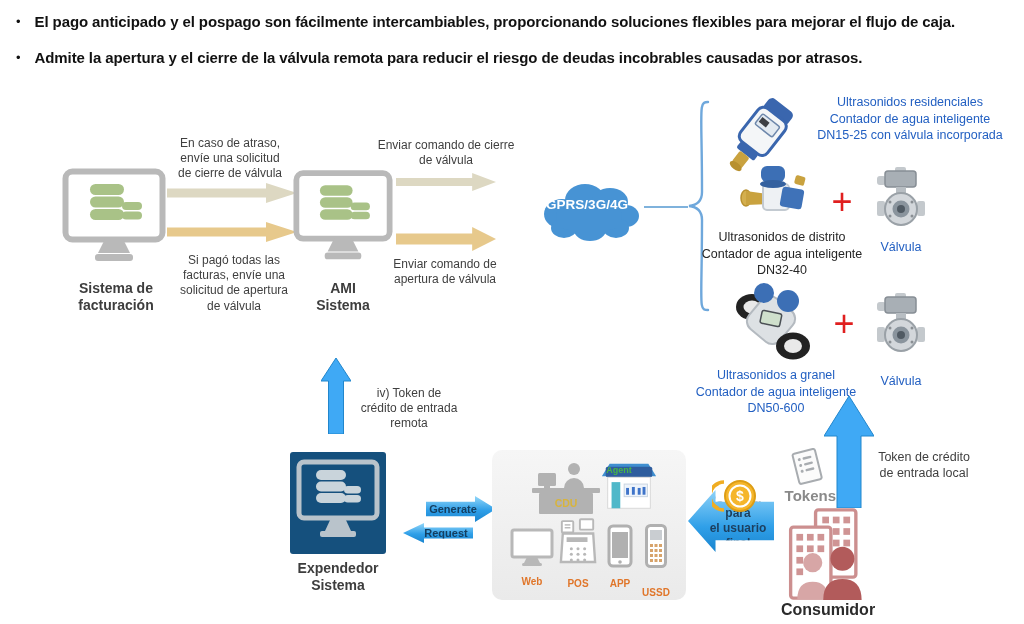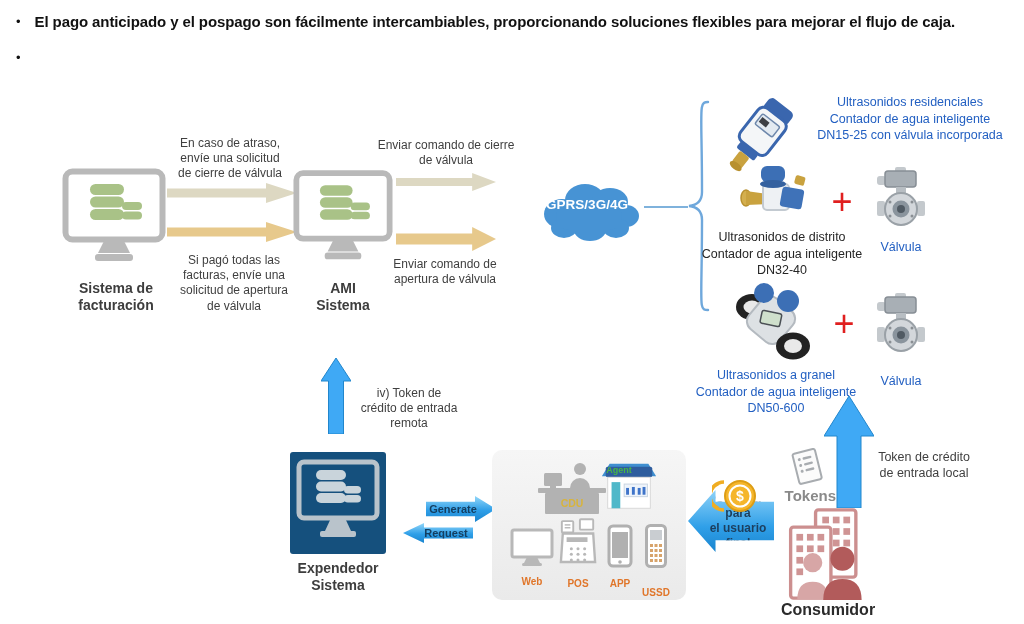--- a/index.html
+++ b/index.html
@@ -32,20 +32,21 @@
 <body>
 
 <div id="stage">
 
   <div class="abs bullet-row" style="left:16px;top:12px;width:1000px;">
     <span class="bullet-dot">•</span>
     <span class="bullet-text">El pago anticipado y el pospago son fácilmente intercambiables, proporcionando soluciones flexibles para mejorar el flujo de caja.</span>
   </div>
   <div class="abs bullet-row" style="left:16px;top:48px;width:1000px;">
     <span class="bullet-dot">•</span>
+    <span class="bullet-text">Admite la apertura y el cierre de la válvula remota para reducir el riesgo de deudas incobrables causadas por atrasos.</span>
   </div>
 
   <div class="abs" style="left:62px;top:168px;width:104px;height:96px;">
     <svg viewBox="0 0 104 96" width="104" height="96">
       <rect x="3.5" y="3.5" width="97" height="68" rx="7" fill="#ffffff" stroke="#b9b9b9" stroke-width="6"></rect>
       <g fill="#a9c287">
         <rect x="28" y="16" width="34" height="11" rx="5.5"></rect>
         <rect x="28" y="28.5" width="34" height="11" rx="5.5"></rect>
         <rect x="28" y="41" width="34" height="11" rx="5.5"></rect>
         <rect x="60" y="34" width="20" height="8" rx="4"></rect>
@@ -246,21 +247,21 @@
 
   <div class="abs arrow-r aw-text" style="left:426px;top:496px;width:70px;height:26px;padding-right:16px;box-sizing:border-box;">
     <span>Generate</span>
   </div>
   <div class="abs arrow-l aw-text" style="left:403px;top:523px;width:70px;height:20px;padding-left:16px;box-sizing:border-box;">
     <span>Request</span>
   </div>
 
   <div class="abs panel" style="left:492px;top:450px;width:194px;height:150px;">
 
-    <div class="abs" style="left:44px;top:10px;width:72px;height:58px;">
+    <div class="abs" style="left:38px;top:10px;width:72px;height:58px;">
       <svg viewBox="0 0 72 58" width="72" height="58">
         <g fill="#b2b2b2">
           <rect x="8" y="13" width="18" height="13" rx="1.5"></rect>
           <rect x="14" y="26" width="6" height="3"></rect>
           <circle cx="44" cy="9" r="6"></circle>
           <path d="M34 28 a10 10 0 0 1 20 0 z"></path>
           <rect x="2" y="28" width="68" height="5" rx="1"></rect>
           <rect x="9" y="33" width="54" height="21" rx="1"></rect>
         </g>
       </svg>

